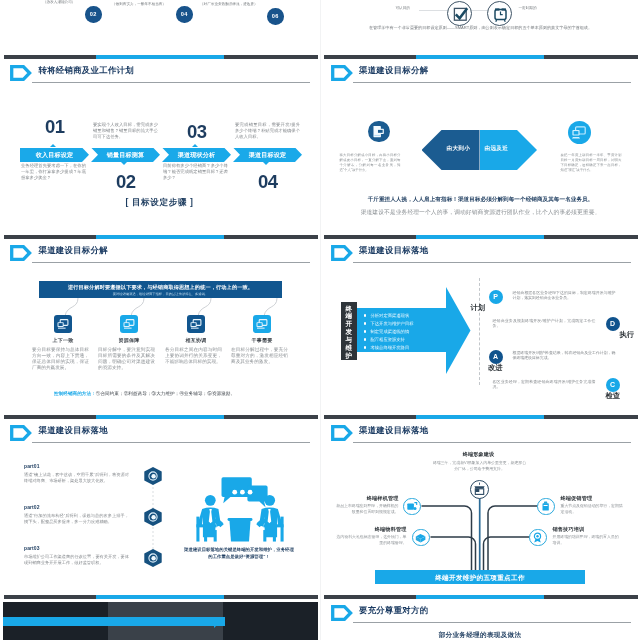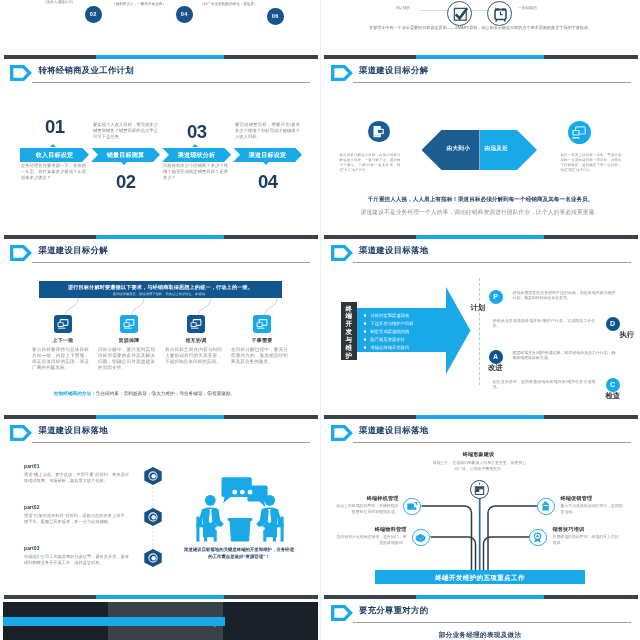--- a/index.html
+++ b/index.html
@@ -151,20 +151,21 @@
     <div class="tri-up" style="left:192px;top:90.3px;"></div>
     <div class="stepdesc" style="left:163px;top:109px;width:65px;">目前你有多少个经销商？多少个终端？能否完成既定销量目标？还差多少？</div>
 
     <div class="chev" style="left:233px;top:93.5px;width:69px;">
       <div class="chevlab">渠道目标设定</div>
     </div>
     <div class="bignum" style="left:258px;top:116.5px;">04</div>
     <div class="tri-dn" style="left:263px;top:108px;"></div>
     <div class="stepdesc" style="left:235px;top:67.5px;width:65px;">要完成销量目标，需要开发/提升多少个终端？补贴完成才能确保个人收入目标。</div>
 
+    <div class="footlab" style="left:0;top:143px;width:319px;">[ 目标设定步骤 ]</div>
   </div>
 
   <div class="slide c1 r1">
     <div class="topbar">
         <i></i>
       </div>
     <svg class="pent" width="22" height="16" viewBox="0 0 22 16">
         <path d="M1.7 1.7 H13.4 L19.6 8 L13.4 14.3 H1.7 Z" fill="none" stroke="#19a8e8" stroke-width="3.3"></path>
       </svg>
     <div class="htitle">渠道建设目标分解</div>

